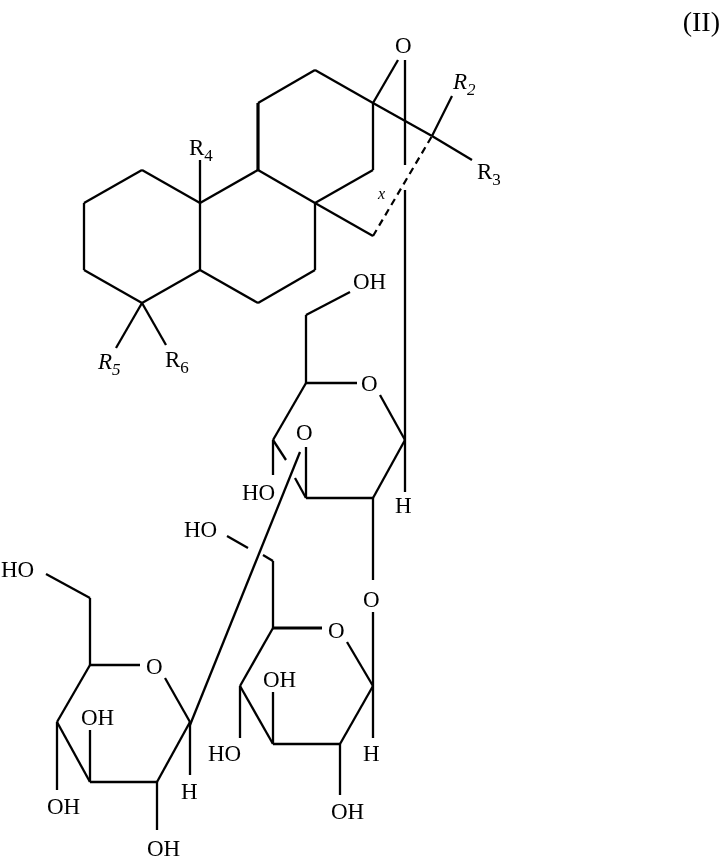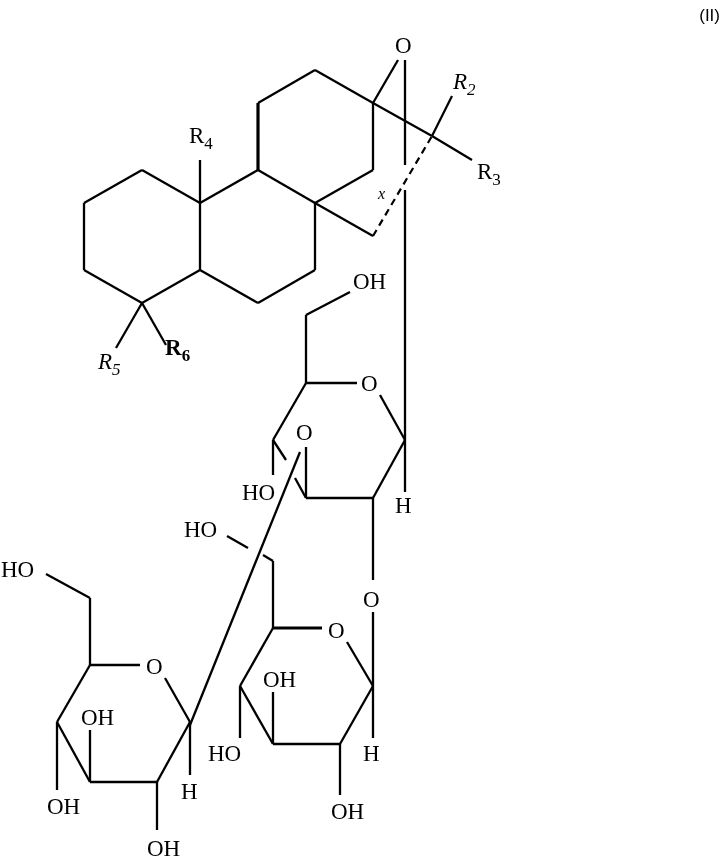--- a/index.html
+++ b/index.html
@@ -5,21 +5,21 @@
     html, body { margin: 0; padding: 0; background: #ffffff; }
     body { width: 724px; height: 859px; overflow: hidden; position: relative; }
     #diagram { position: absolute; left: 0; top: 0; width: 724px; height: 859px; }
     #diagram line { stroke: #000000; stroke-width: 2.3; stroke-linecap: butt; }
     #diagram line.bold { stroke-width: 3.2; }
     #diagram line.dashed { stroke-dasharray: 7 5; stroke-width: 2.2; }
     .lbl { position: absolute; font-family: "Liberation Serif", "DejaVu Serif", serif; font-size: 23px; color: #000; line-height: 1; white-space: nowrap; background: #fff; padding: 0 1px; }
     .lbl.nobg { background: transparent; }
     .lbl sub { font-size: 17px; vertical-align: -6px; line-height: 0; }
     .lbl.italic { font-style: italic; font-size: 16px; background: transparent; }
-    .formula-num { position: absolute; right: 4px; top: 6px; font-family: Liberation Sans, sans-serif; font-size: 17px; color: #000; }
+    .formula-num { position: absolute; right: 4px; top: 6px; font-family: Liberation Serif, serif; font-size: 28px; color: #000; }
   </style>
 </head>
 <body>
 
 <svg id="diagram" viewBox="0 0 724 859" xmlns="http://www.w3.org/2000/svg">
   <g>
     <line x1="84" y1="203" x2="142" y2="170"></line>
     <line x1="142" y1="170" x2="200" y2="203"></line>
     <line x1="200" y1="203" x2="200" y2="270"></line>
     <line x1="200" y1="270" x2="142" y2="303"></line>
@@ -105,23 +105,23 @@
     <line x1="157" y1="782" x2="157" y2="830"></line>
     <line x1="190" y1="722" x2="190" y2="775"></line>
   </g>
 </svg>
 
 <div class="formula-num">(II)</div>
 
 <div class="lbl" style="left:394px;top:34px;">O</div>
 <div class="lbl nobg" style="left:452px;top:70px;font-style:italic;"><span>R</span><sub>2</sub></div>
 <div class="lbl nobg" style="left:476px;top:160px;"><span>R</span><sub>3</sub></div>
-<div class="lbl nobg" style="left:188px;top:124px;"><span>R</span><sub>4</sub></div>
+<div class="lbl nobg" style="left:188px;top:136px;"><span>R</span><sub>4</sub></div>
 <div class="lbl nobg" style="left:97px;top:350px;font-style:italic;"><span>R</span><sub>5</sub></div>
-<div class="lbl nobg" style="left:164px;top:336px;font-weight:bold;"><span>R</span><sub>6</sub></div>
+<div class="lbl nobg" style="left:164px;top:348px;"><span>R</span><sub>6</sub></div>
 <div class="lbl italic" style="left:377px;top:186px;">x</div>
 
 <div class="lbl" style="left:352px;top:270px;">OH</div>
 <div class="lbl" style="left:360px;top:372px;">O</div>
 <div class="lbl nobg" style="left:295px;top:421px;">O</div>
 <div class="lbl nobg" style="left:241px;top:481px;">HO</div>
 <div class="lbl nobg" style="left:394px;top:494px;">H</div>
 
 <div class="lbl nobg" style="left:183px;top:518px;">HO</div>
 <div class="lbl" style="left:362px;top:588px;">O</div>

